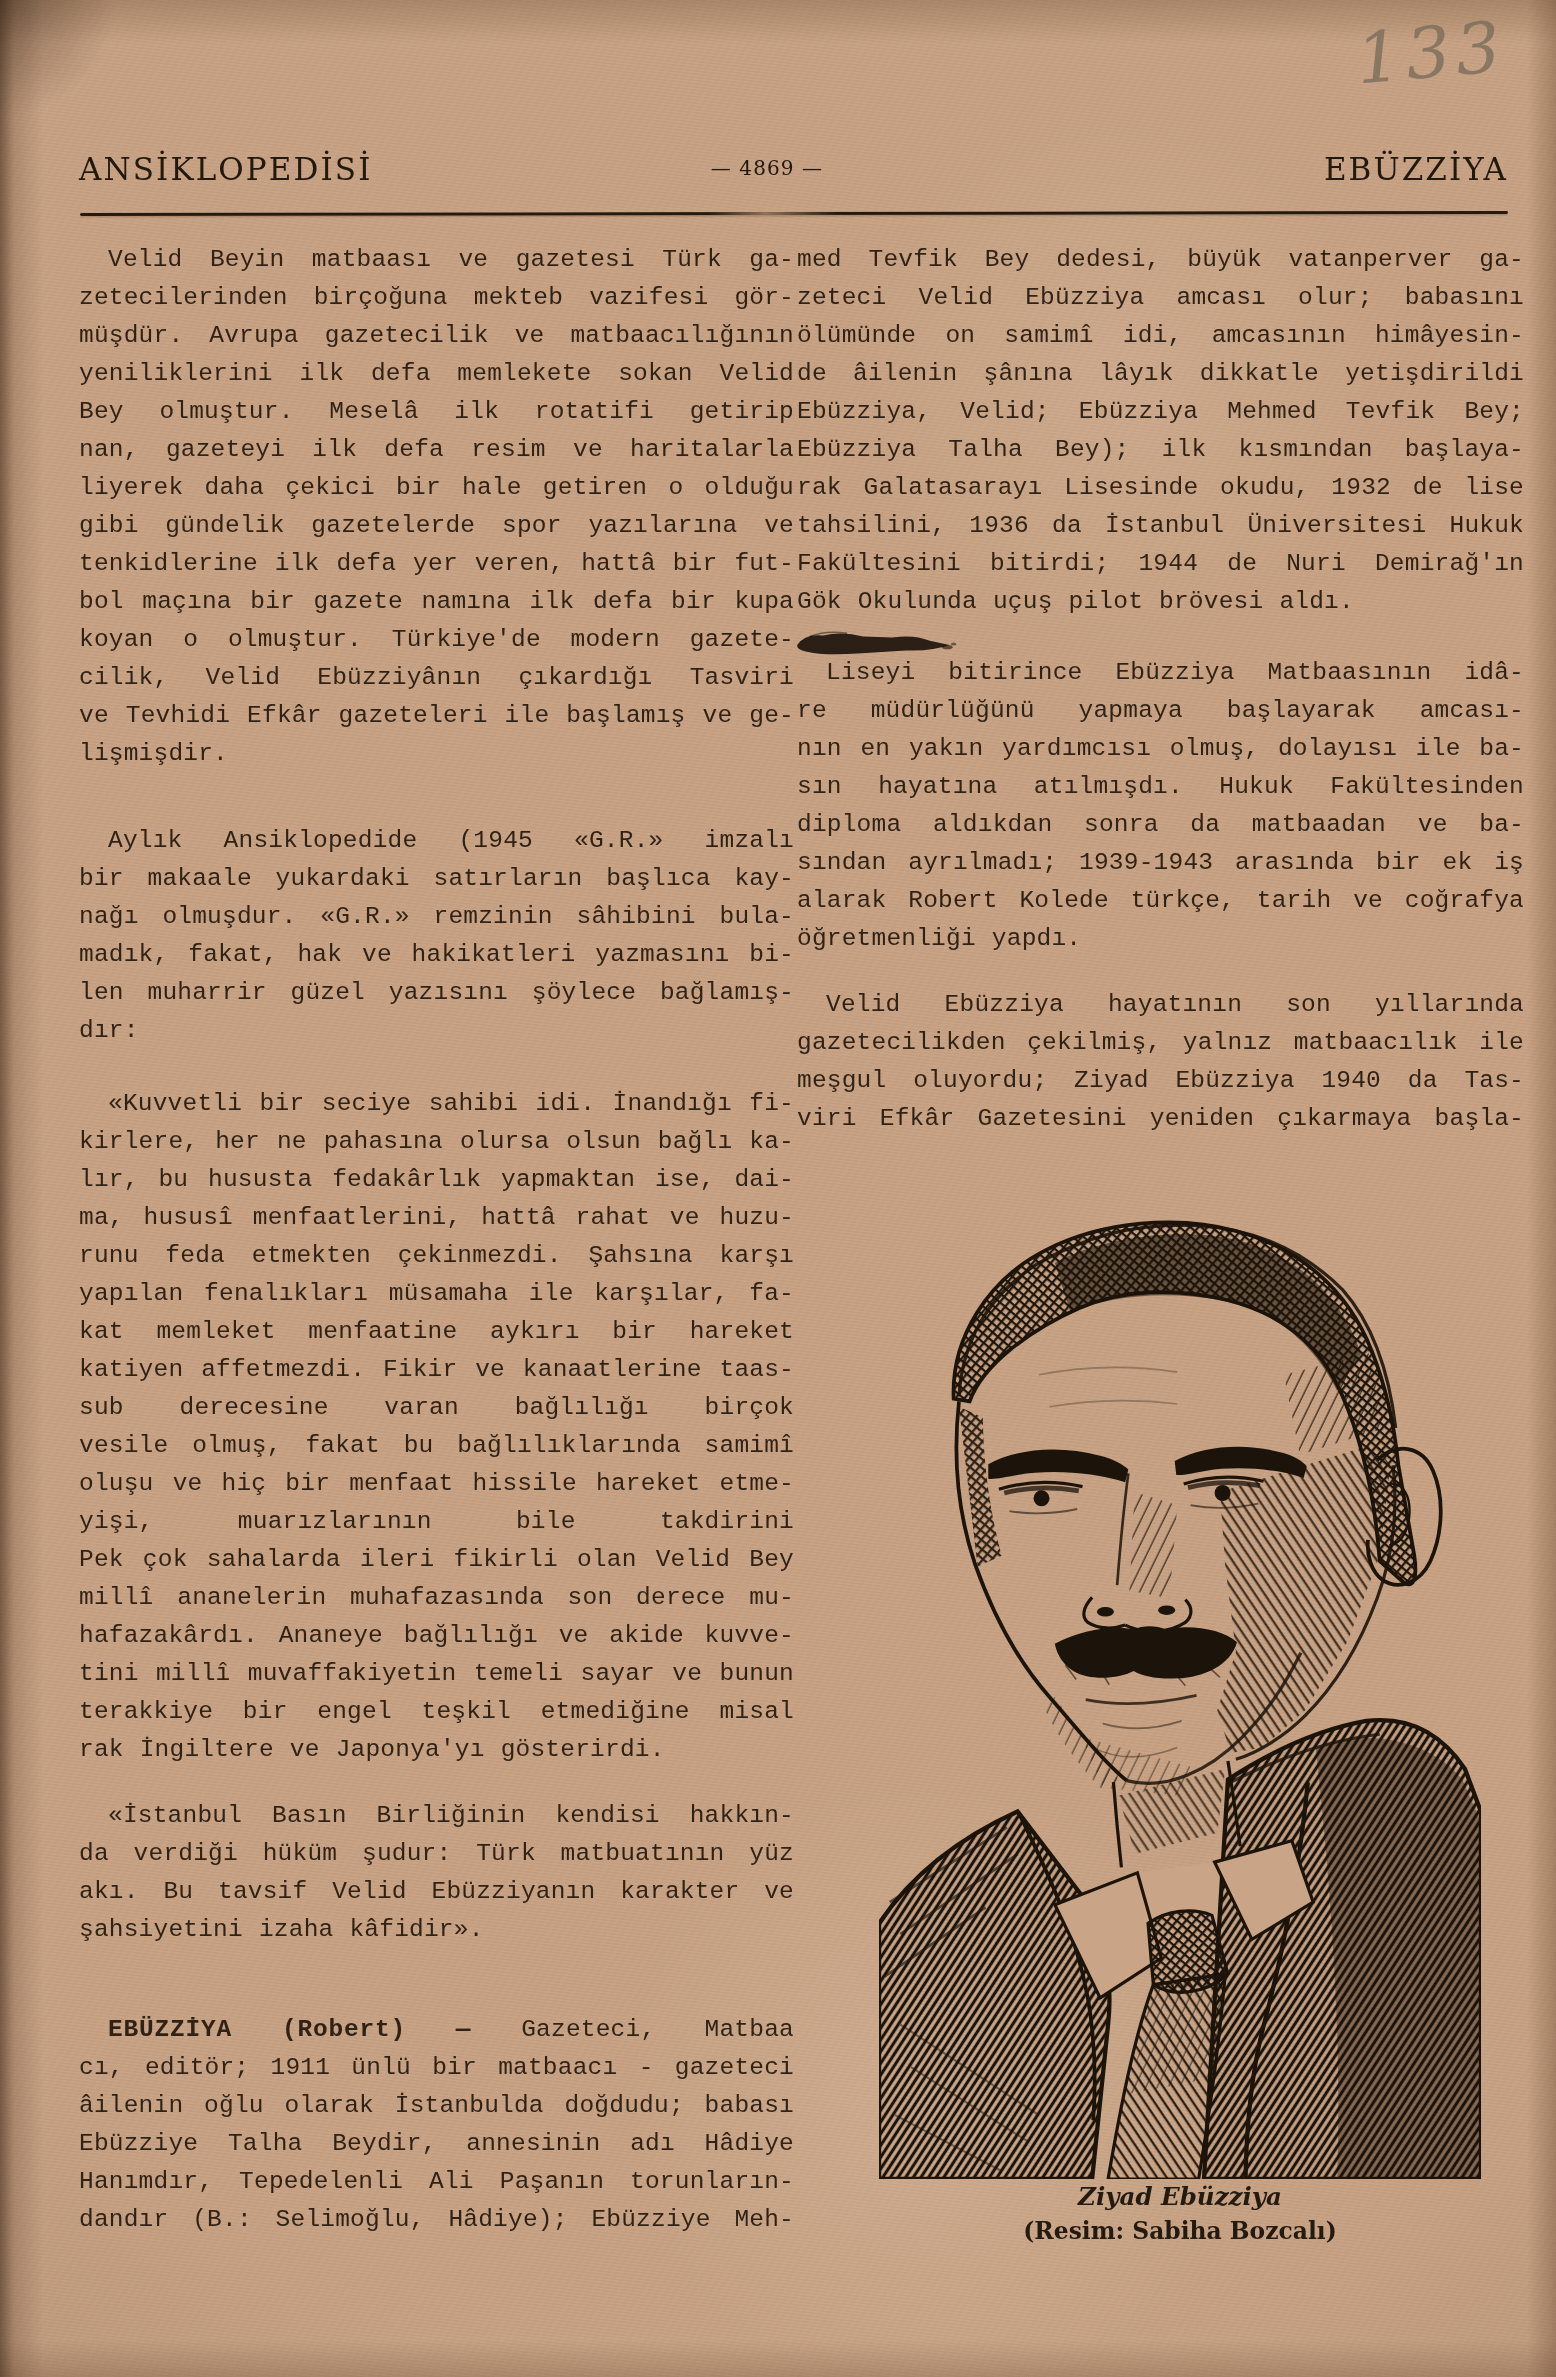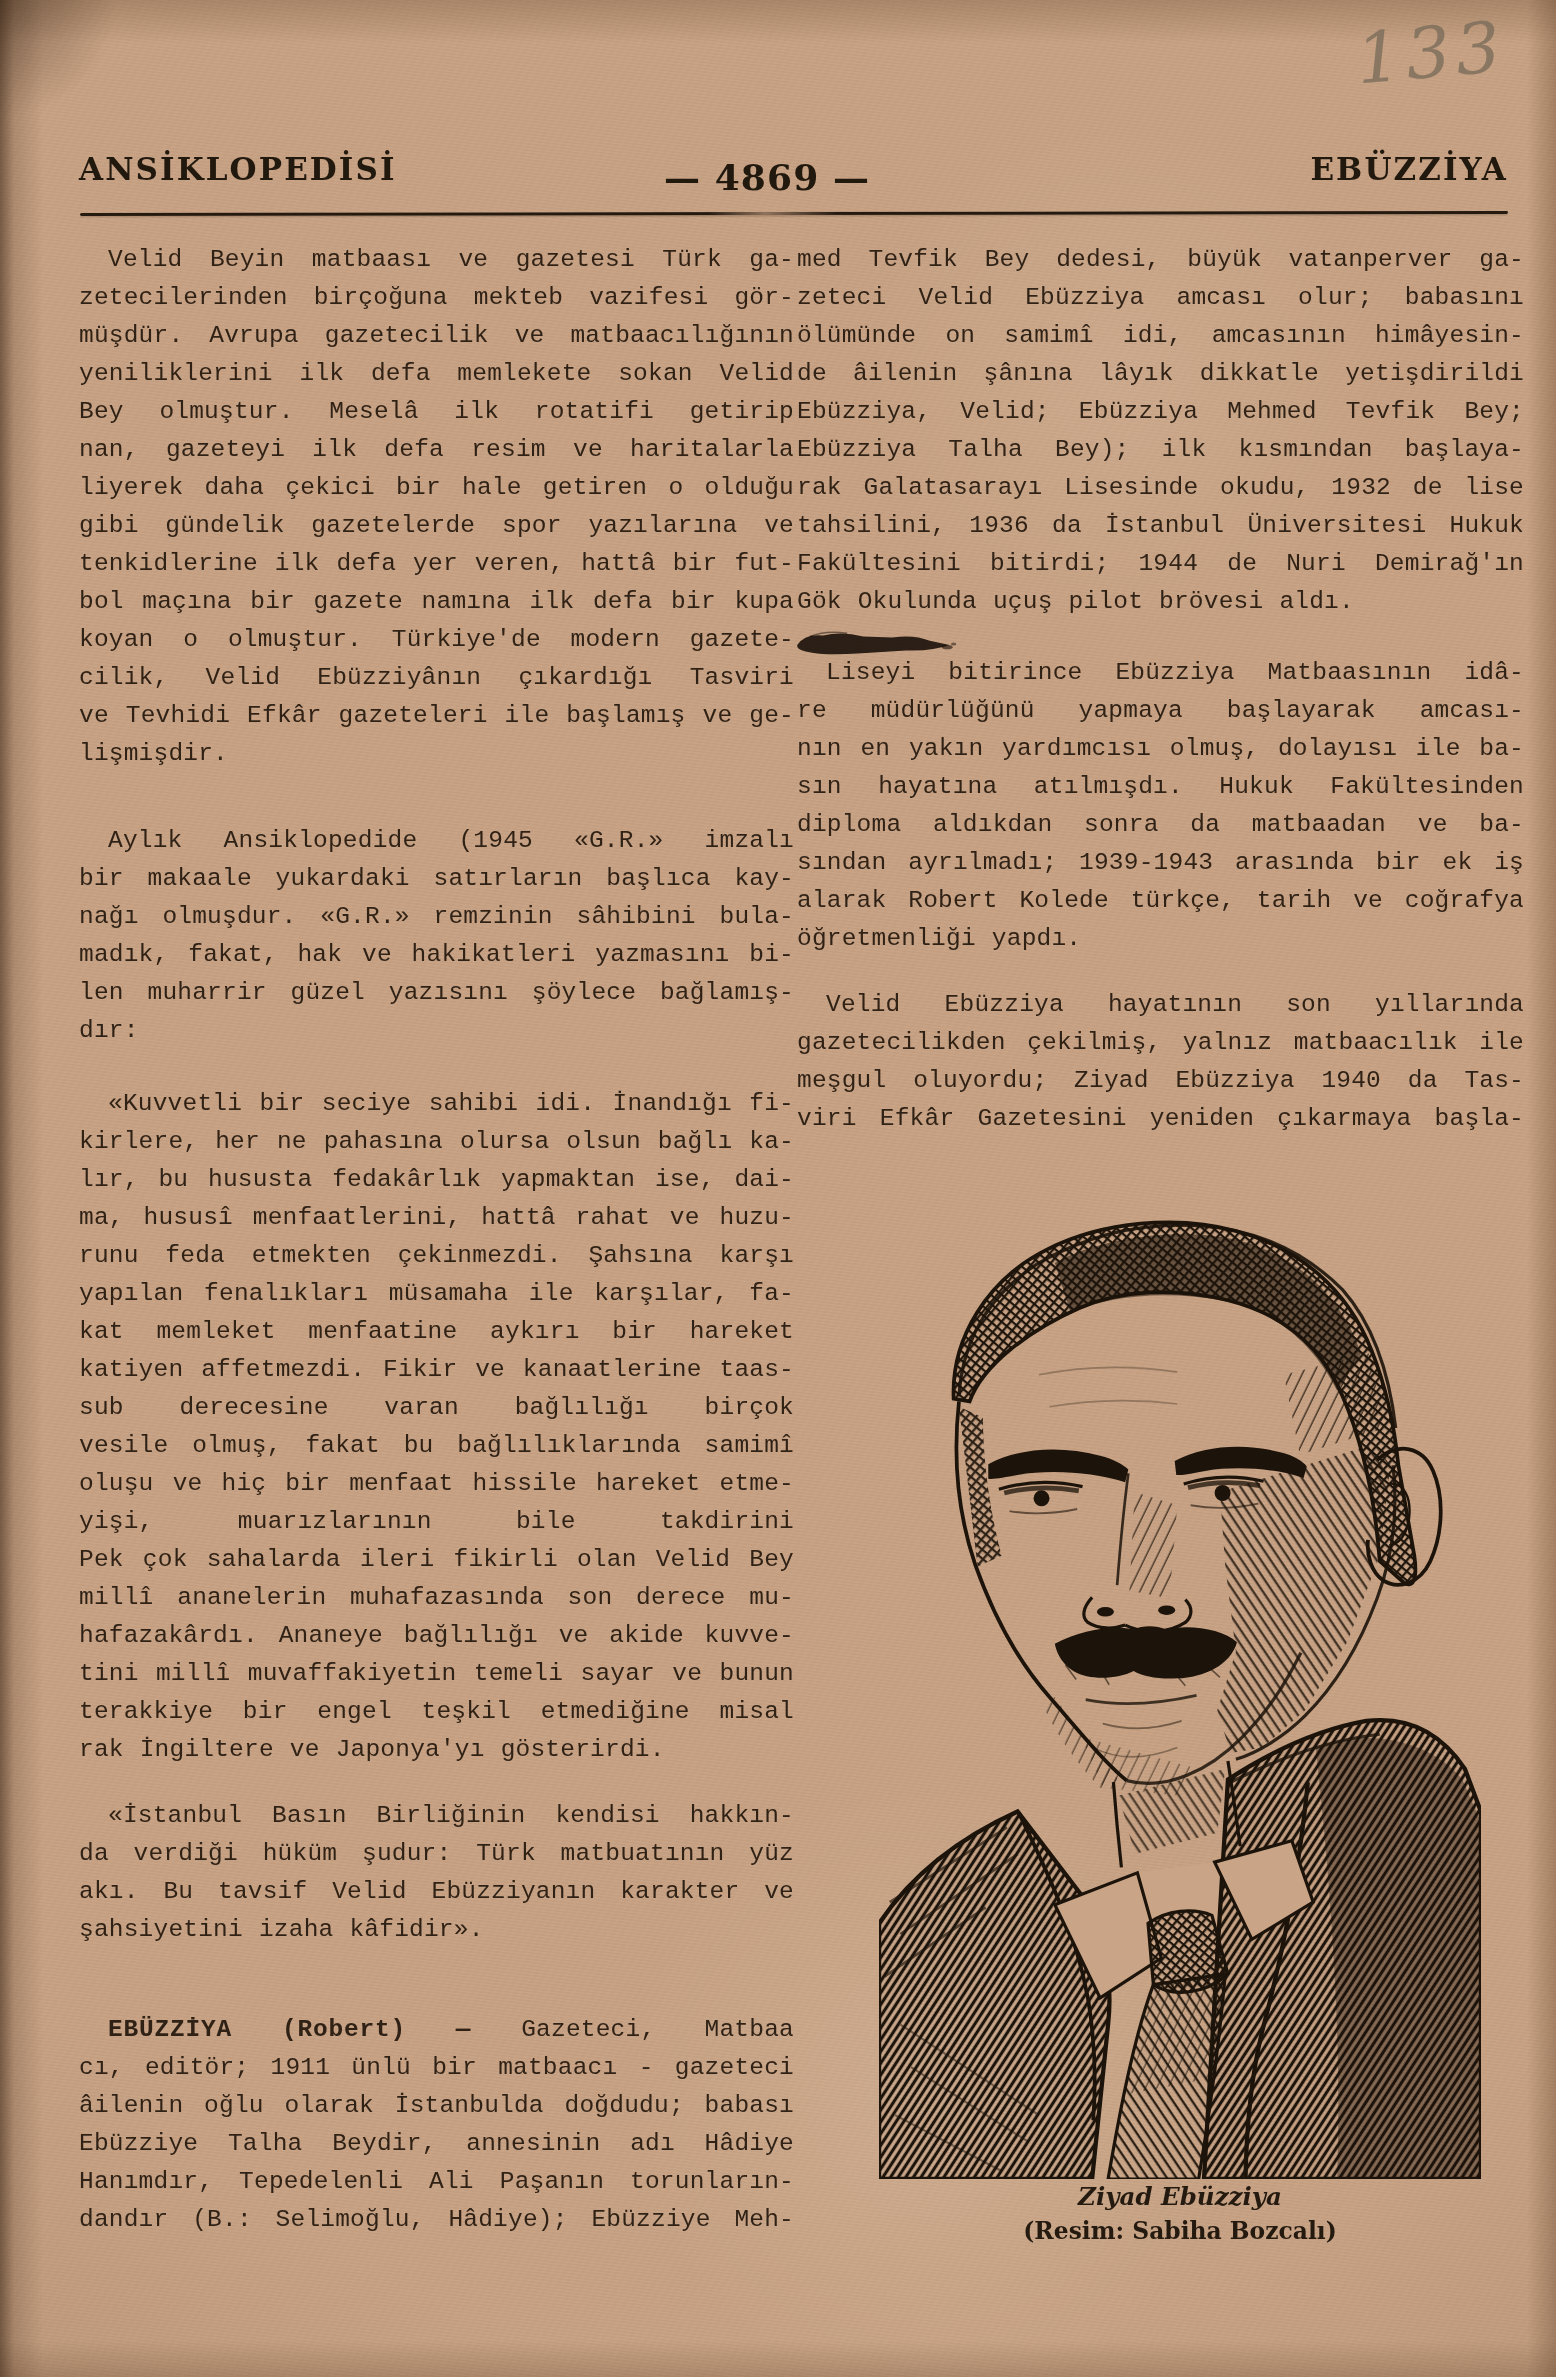--- a/index.html
+++ b/index.html
@@ -15,23 +15,23 @@
       radial-gradient(circle at 60% 88%, rgba(255,242,222,0.12), rgba(255,242,222,0) 320px),
       radial-gradient(ellipse 130% 105% at 52% 42%, rgba(0,0,0,0) 55%, rgba(70,44,22,0.22) 100%),
       linear-gradient(90deg, rgba(52,32,16,0.55) 0px, rgba(52,32,16,0.18) 14px, rgba(52,32,16,0) 43px),
       linear-gradient(270deg, rgba(84,54,28,0.30) 0px, rgba(84,54,28,0) 29px),
       linear-gradient(180deg, rgba(84,56,30,0.26) 0px, rgba(84,56,30,0) 43px),
       linear-gradient(0deg, rgba(84,56,30,0.24) 0px, rgba(84,56,30,0) 37px),
       repeating-linear-gradient(7deg, rgba(255,255,255,0.018) 0 1.6px, rgba(0,0,0,0.018) 1.6px 3.2px),
       #c7a183;
   }
   
-  .hdr{position:absolute;font-weight:bold;color:#21180e;}
+  .hdr{position:absolute;font-weight:normal;color:#21180e;}
   .hdr-left{left:79px;top:151px;font-size:31px;letter-spacing:2.1px;}
-  .hdr-center{left:618px;top:156px;width:298px;text-align:center;font-size:36px;letter-spacing:1.1px;}
+  .hdr-center{left:618px;top:156px;width:298px;text-align:center;font-size:20px;letter-spacing:1.1px;}
   .hdr-right{left:1268px;top:151px;width:240px;text-align:right;font-size:31px;letter-spacing:2.1px;}
   .hdr-rule{
     position:absolute;left:80px;top:212px;width:1428px;height:3.2px;border-radius:1.6px;
     background:linear-gradient(90deg,#241a10 0%,#241a10 44%,rgba(36,26,16,0.35) 48%,#241a10 53%,#241a10 100%);
     transform:rotate(-0.08deg);
     box-shadow:0 1.6px 1.1px rgba(43,32,20,0.18);
   }
   .pencil-note{
     position:absolute;left:1356px;top:11.7px;
     font-size:70px;font-style:italic;letter-spacing:5.3px;

